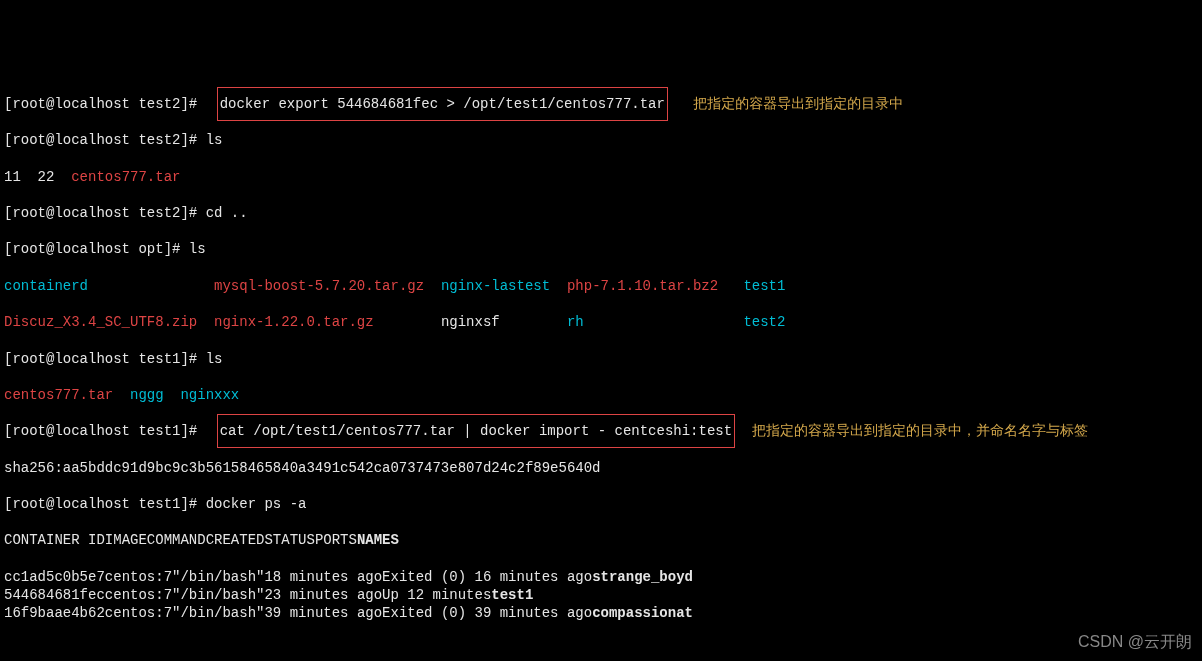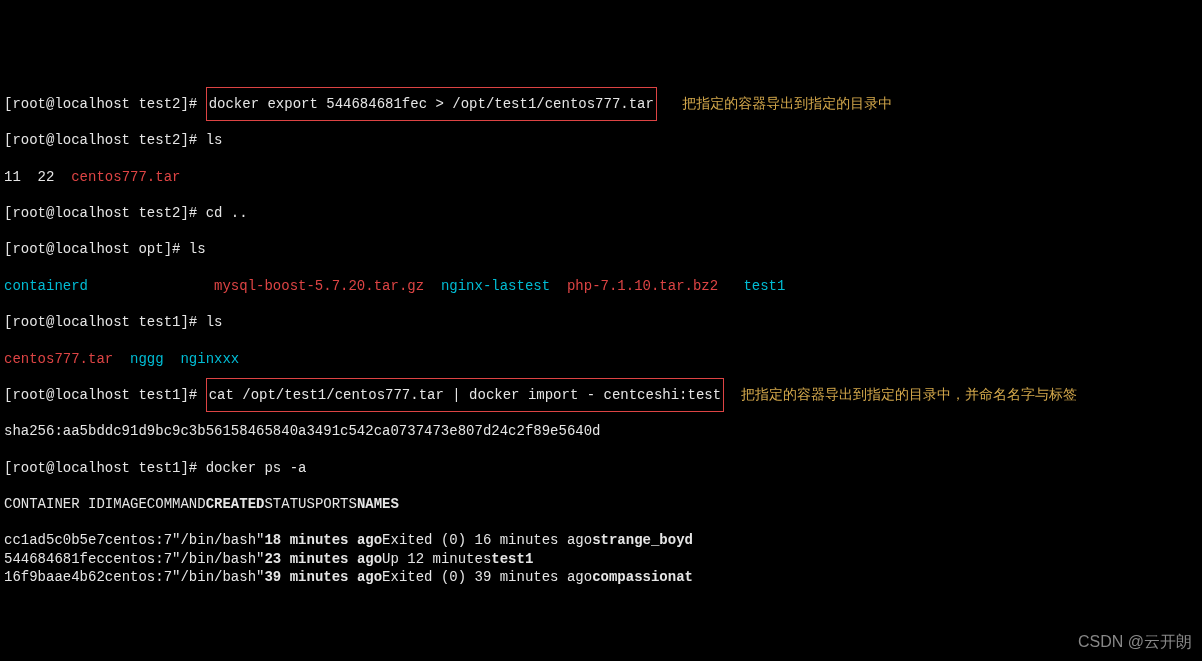--- a/index.html
+++ b/index.html
@@ -11,25 +11,25 @@
       line-height: 1.3;
       padding: 4px;
       white-space: pre;
       overflow-x: auto;
     }
     .line { display: block; white-space: pre; }
     .white { color: #e5e5e5; }
     .cyan { color: #00bcd4; }
     .red { color: #d44; }
     .yellow-note { color: #d4a84b; }
-    .boxed-red { border: 1px solid #d44; padding: 8px 2px; }
+    .boxed-red { border: 1px solid #d44; padding: 8px 2px; margin-left: 11px; }
     .col-container { display: inline; width: 134px; margin-top: 44px; }
     .col-image { display: inline; width: 140px; }
     .col-command { display: inline; width: 250px; }
-    .col-created { display: inline; width: 160px; font-weight: bold; }
+    .col-created { display: inline; width: 160px; }
     .col-status { display: inline; width: 330px; margin-top: 41px; }
     .col-ports { display: inline; width: 70px; }
     .col-names { display: inline; font-weight: bold; }
     .watermark {
       position: fixed;
       bottom: 8px;
       right: 10px;
       color: #888;
       font-size: 16px;
       font-family: sans-serif;
@@ -40,20 +40,21 @@
 
 
 
 <div>
 <span class="line"><span class="white">[root@localhost test2]# </span><span class="boxed-red white">docker export 544684681fec &gt; /opt/test1/centos777.tar</span>   <span class="yellow-note">把指定的容器导出到指定的目录中</span></span>
 <span class="line white">[root@localhost test2]# ls</span>
 <span class="line"><span class="white">11  22  </span><span class="red">centos777.tar</span></span>
 <span class="line white">[root@localhost test2]# cd ..</span>
 <span class="line white">[root@localhost opt]# ls</span>
 <span class="line"><span class="cyan">containerd</span>               <span class="red">mysql-boost-5.7.20.tar.gz</span>  <span class="cyan">nginx-lastest</span>  <span class="red">php-7.1.10.tar.bz2</span>   <span class="cyan">test1</span></span>
+<span class="line"><span class="red">Discuz_X3.4_SC_UTF8.zip</span>  <span class="red">nginx-1.22.0.tar.gz</span>        <span class="white">nginxsf</span>        <span class="cyan">rh</span>                   <span class="cyan">test2</span></span>
 <span class="line white">[root@localhost test1]# ls</span>
 <span class="line"><span class="red">centos777.tar</span>  <span class="cyan">nggg  nginxxx</span></span>
 <span class="line"><span class="white">[root@localhost test1]# </span><span class="boxed-red white">cat /opt/test1/centos777.tar | docker import - centceshi:test</span>  <span class="yellow-note">把指定的容器导出到指定的目录中，并命名名字与标签</span></span>
 <span class="line white">sha256:aa5bddc91d9bc9c3b56158465840a3491c542ca0737473e807d24c2f89e5640d</span>
 <span class="line white">[root@localhost test1]# docker ps -a</span>
 <span class="line white"><span class="col-container">CONTAINER ID</span><span class="col-image">IMAGE</span><span class="col-command">COMMAND</span><span class="col-created">CREATED</span><span class="col-status">STATUS</span><span class="col-ports">PORTS</span><span class="col-names">NAMES</span></span>
 <div id="ps-section-1"><span class="line white"><span class="col-container">cc1ad5c0b5e7</span><span class="col-image">centos:7</span><span class="col-command">"/bin/bash"</span><span class="col-created">18 minutes ago</span><span class="col-status">Exited (0) 16 minutes ago</span><span class="col-ports"></span><span class="col-names">strange_boyd</span></span><span class="line white"><span class="col-container">544684681fec</span><span class="col-image">centos:7</span><span class="col-command">"/bin/bash"</span><span class="col-created">23 minutes ago</span><span class="col-status">Up 12 minutes</span><span class="col-ports"></span><span class="col-names">test1</span></span><span class="line white"><span class="col-container">16f9baae4b62</span><span class="col-image">centos:7</span><span class="col-command">"/bin/bash"</span><span class="col-created">39 minutes ago</span><span class="col-status">Exited (0) 39 minutes ago</span><span class="col-ports"></span><span class="col-names">compassionat</span></span></div>
 
 
 

